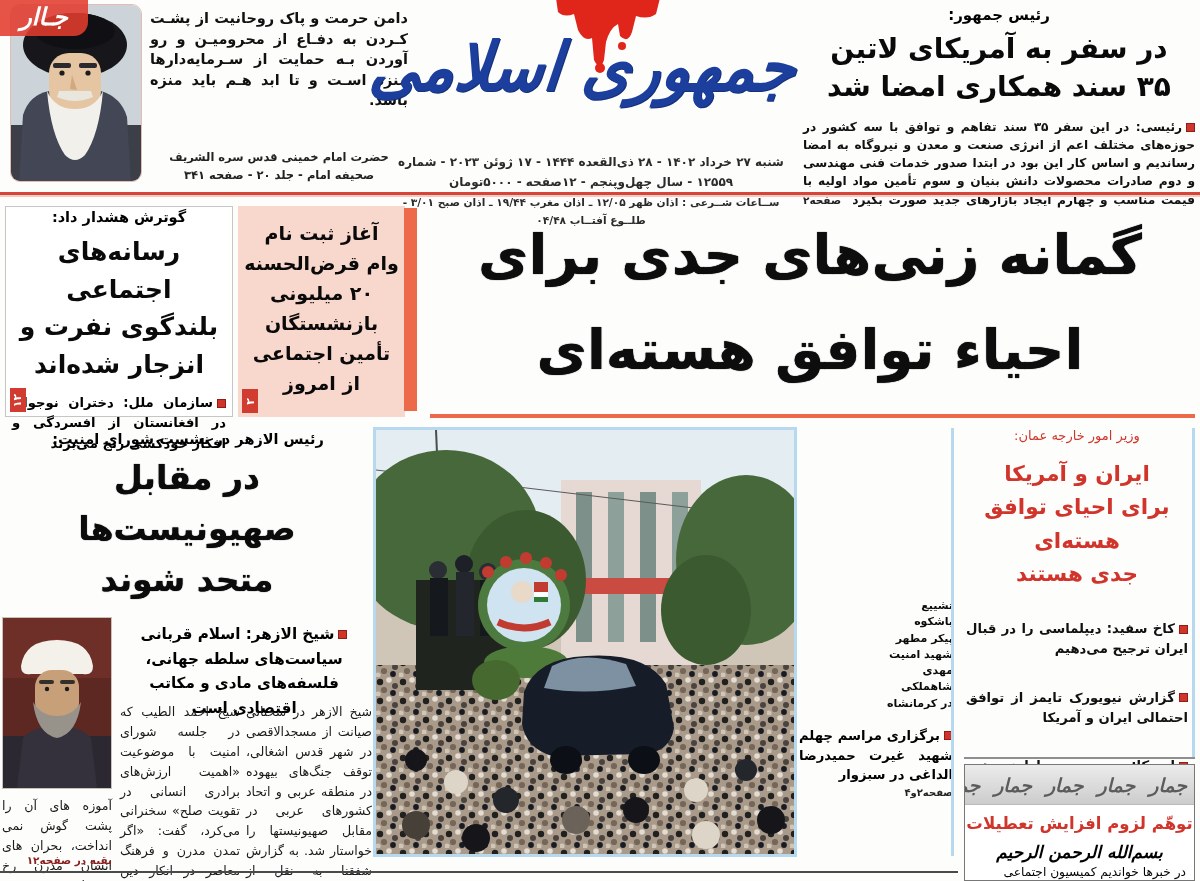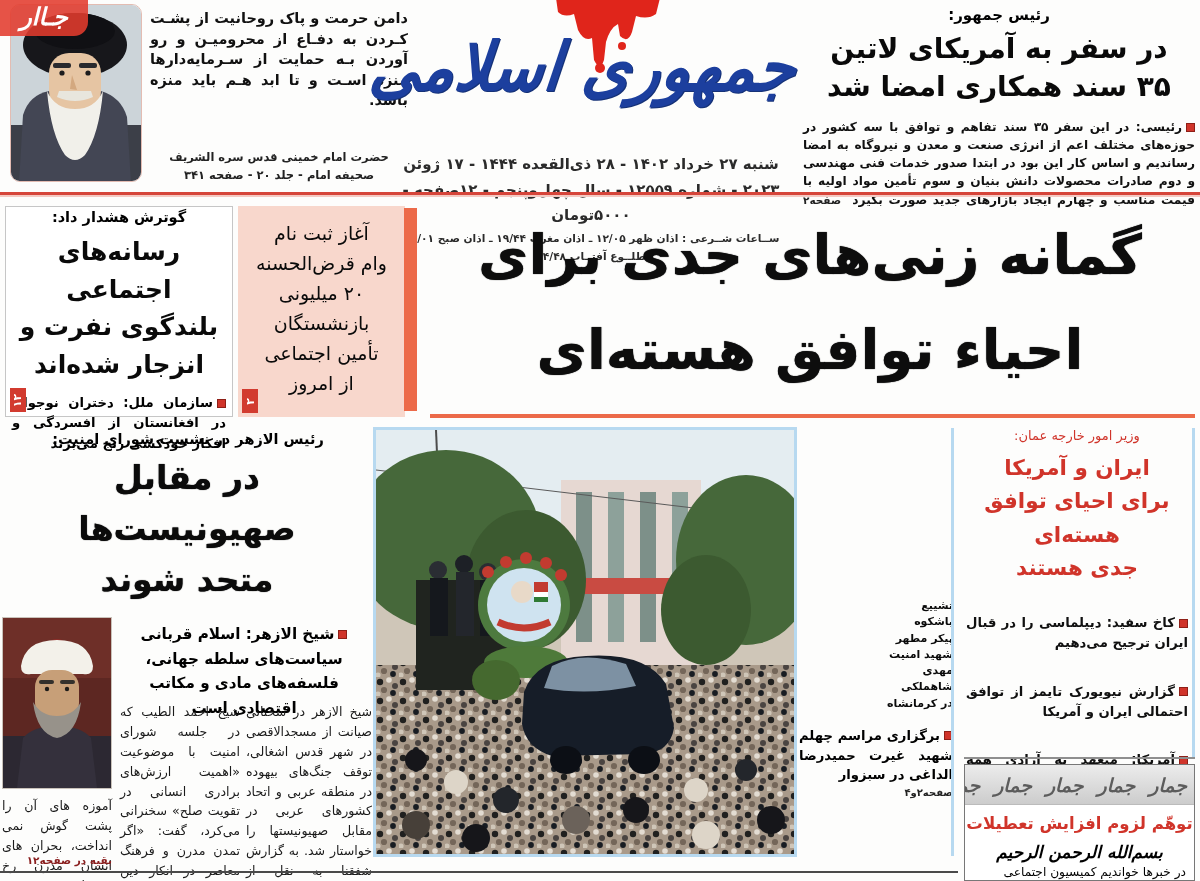--- a/index.html
+++ b/index.html
@@ -20,21 +20,21 @@
     line-height:1.42; text-align:justify; text-align-last:right; color:#111; }
   .quote-attrib { left:150px; top:148px; width:258px; text-align:center; font-size:11.5px; font-weight:700; color:#222; line-height:1.6; }
 
   .masthead { left:398px; top:2px; width:404px; height:148px; }
   .masthead-title { position:absolute; right:6px; top:28px; width:392px; text-align:center;
     font-size:62px; font-weight:bold; font-style:italic; color:#1c3f9e;
     transform:skewX(-6deg) scaleY(1.08); white-space:nowrap; text-shadow:1px 1px 0 #163277; }
   .blood-drip { position:absolute; left:150px; top:-4px; width:120px; height:78px; z-index:4; }
 
   .dateline { left:384px; top:152px; width:414px; text-align:center; color:#2b2b2b; font-weight:700; }
-  .dateline .dl1 { font-size:15px; line-height:1.7; }
+  .dateline .dl1 { font-size:12px; line-height:1.7; }
   .dateline .dl2 { font-size:10.6px; line-height:1.7; }
 
   .top-right { left:803px; top:6px; width:392px; }
   .tr-kicker { text-align:center; font-size:15px; font-weight:800; color:#000; }
   .tr-headline { text-align:center; font-size:28px; font-weight:800; line-height:1.35; color:#0a0a0a; margin-top:6px; }
   .tr-lead { margin-top:12px; font-size:12.2px; font-weight:600; line-height:1.5; text-align:justify; text-align-last:justify; color:#111; }
   .bullet-sq { display:inline-block; width:9px; height:9px; background:#d0342a; border:1px solid #8e1f17;
     margin-left:4px; vertical-align:middle; }
   .pageref { font-size:10.5px; font-weight:700; color:#222; }
 
@@ -43,21 +43,21 @@
   
   .guterres-box { left:5px; top:206px; width:228px; height:211px; border:1px solid #c6c6c6; background:#fff; padding:0 6px; }
   .gt-kicker { text-align:center; font-size:14.5px; font-weight:800; margin-top:2px; }
   .gt-headline { text-align:center; font-size:25px; font-weight:800; line-height:1.5; margin-top:8px; color:#0a0a0a; }
   .gt-sub { margin-top:10px; font-size:13.2px; font-weight:700; line-height:1.55; text-align:justify; text-align-last:right; }
   .page-chip { position:absolute; left:4px; bottom:4px; width:16px; height:24px; background:#d23b2f; color:#fff;
     font-size:11px; font-weight:bold; display:flex; align-items:center; justify-content:center; }
   .page-chip span { transform:rotate(-90deg); display:block; }
 
   .loan-box { left:238px; top:206px; width:167px; height:211px; background:#f8d7cc; padding-top:12px; }
-  .loan-line { text-align:center; font-size:19px; font-weight:400; line-height:1.58; color:#0a0a0a; }
+  .loan-line { text-align:center; font-size:19px; font-weight:700; line-height:1.58; color:#0a0a0a; }
 
   .orange-bar { left:404px; top:208px; width:13px; height:203px; background:#ec6a49; }
   .main-headline { left:425px; top:208px; width:770px; height:204px; text-align:center; }
   .mh-line { font-size:55px; font-weight:900; line-height:1.72; color:#0d0d0d; letter-spacing:-1px;
     text-shadow:0 0 1px #000; white-space:nowrap; }
   .orange-underline { left:430px; top:414px; width:765px; height:4px; background:#ec6a49; }
 
   
   .az-kicker { left:16px; top:431px; width:344px; text-align:center; font-size:14.5px; font-weight:800; }
   .az-headline { left:0; top:452px; width:374px; text-align:center; font-size:33px; font-weight:900;
@@ -78,21 +78,21 @@
   .cap-line { text-align:right; font-size:11px; font-weight:800; line-height:1.48; color:#0a0a0a; }
   .cap-item { margin-top:14px; font-size:13.2px; font-weight:700; line-height:1.5; text-align:justify; text-align-last:right; }
   .cap-pageref { font-size:10px; font-weight:700; color:#222; margin-top:2px; }
 
   .blue-vrule1 { left:951px; top:428px; width:3px; height:428px; background:#b7d9f0; }
   .blue-vrule2 { left:1192px; top:428px; width:3px; height:330px; background:#b7d9f0; }
 
   
   .oman-col { left:966px; top:428px; width:222px; }
   .om-kicker { text-align:center; font-size:13px; font-weight:400; color:#d0342a; }
-  .om-headline { text-align:center; font-size:21.5px; font-weight:800; line-height:1.55; color:#d0342a; margin-top:8px; }
+  .om-headline { text-align:center; font-size:21.5px; font-weight:800; line-height:1.55; color:#d0342a; margin-top:14px; }
   .om-item { margin-top:29px; font-size:13.2px; font-weight:700; line-height:1.5; text-align:justify; text-align-last:right; color:#101010; }
   .om-red { margin-top:16px; text-align:center; font-size:15.5px; font-weight:800; line-height:1.55; color:#d0342a; }
   .om-pageref { margin-top:4px; font-size:10px; font-weight:700; color:#222; text-align:right; }
 
   
   .ed-hrule { left:964px; top:757px; width:231px; height:2px; background:#8f8f8f; }
   .editorial-box { left:964px; top:764px; width:231px; height:117px; border:1px solid #777; background:#fff; }
   .ed-band { height:40px; background:linear-gradient(#ececec,#cccccc); overflow:hidden; white-space:nowrap;
     text-align:center; line-height:40px; border-bottom:1px solid #bbb; }
   .ed-band span { font-size:19px; font-weight:bold; font-style:italic; color:#5c5c5c; margin:0 7px; }

